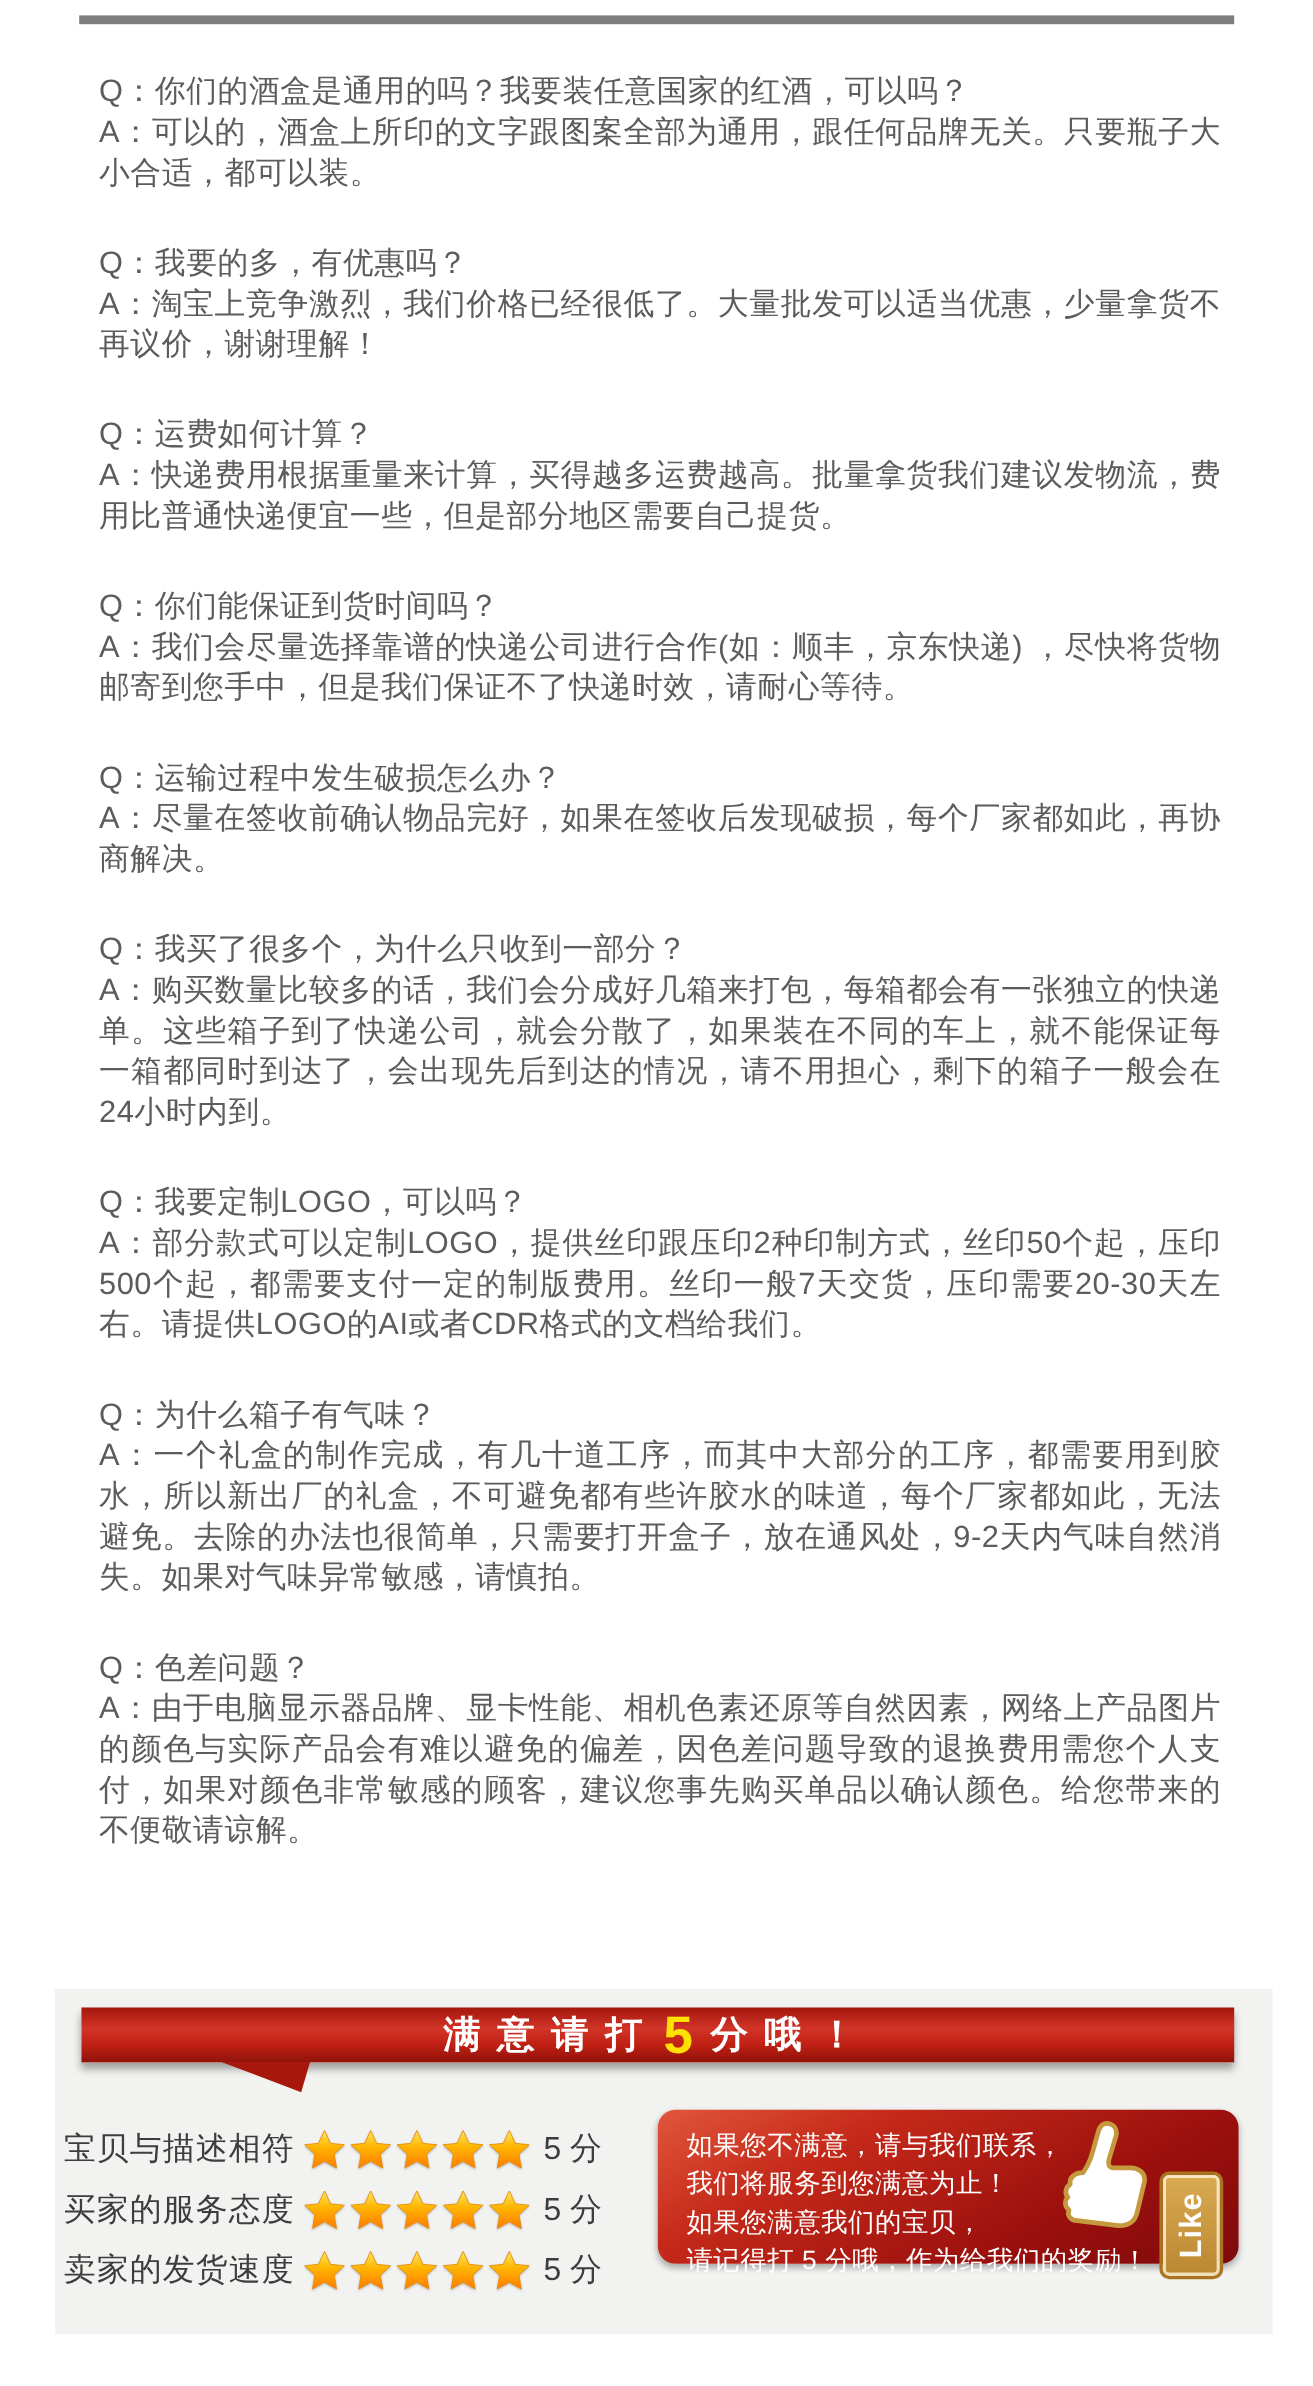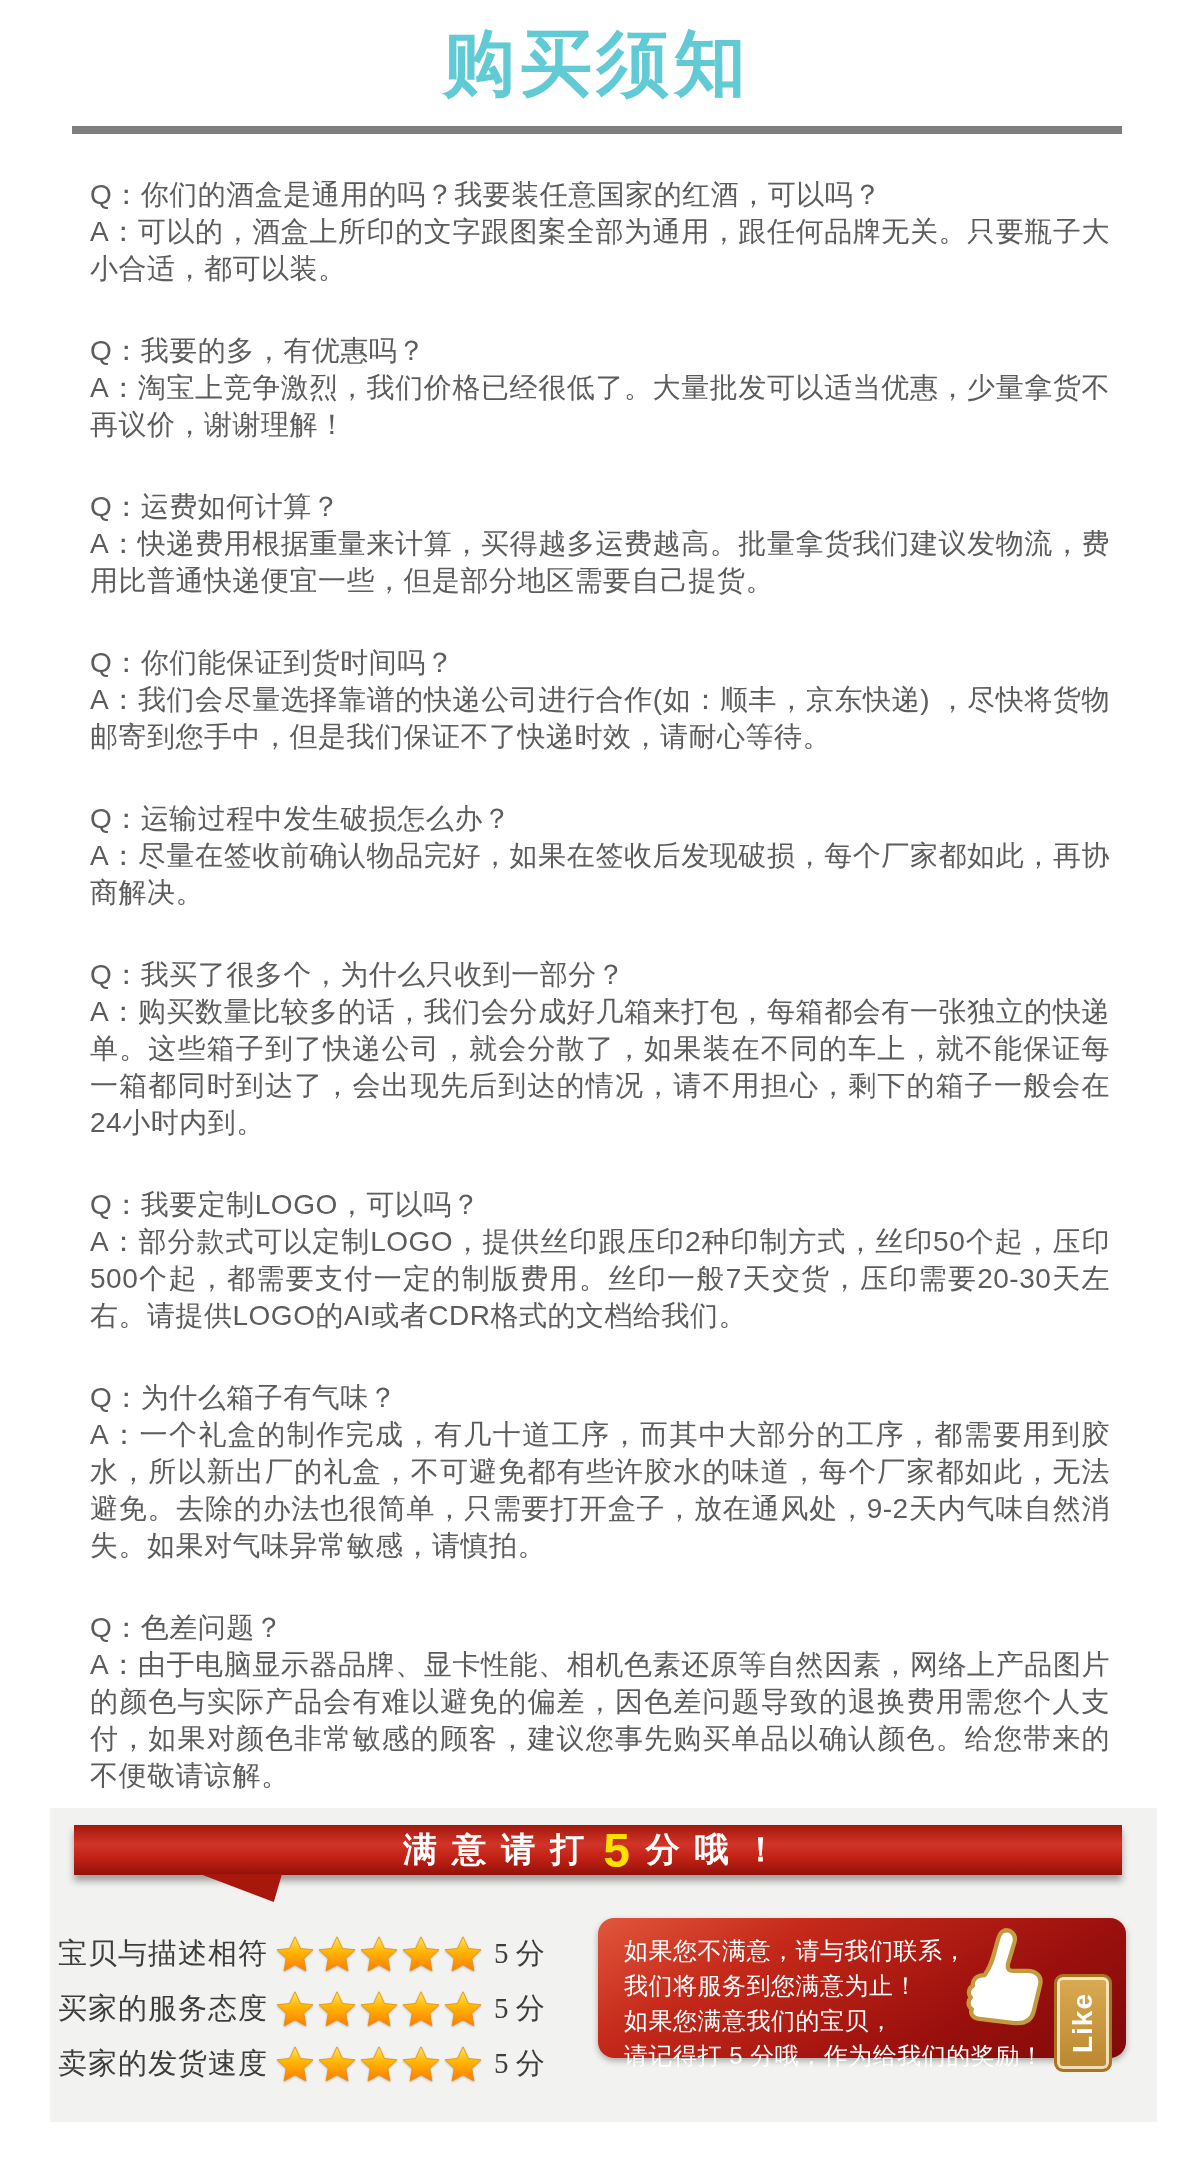--- a/index.html
+++ b/index.html
@@ -41,21 +41,21 @@
     position:absolute;left:150px;top:66px;width:82px;height:28px;background:#a8170b;
     clip-path:polygon(0 0,100% 0,90% 100%);
   }
 
   
   .ratings{position:absolute;left:8px;top:126px;}
   .rating-row{display:flex;align-items:center;height:40px;margin-bottom:15px;}
   .rating-label{font-size:29px;color:#3d3d3d;width:218px;letter-spacing:1px;}
   .stars{display:flex;gap:4px;margin-right:12px;}
   .star{width:38px;height:36px;filter:drop-shadow(0 1px 1px rgba(0,0,0,0.25));}
-  .rating-score{font-size:29px;color:#3d3d3d;font-family:Liberation Serif, serif;}
+  .rating-score{font-size:29px;color:#3d3d3d;}
 
   
   .service-box{
     position:absolute;left:548px;top:110px;width:528px;height:140px;border-radius:16px;
     background:linear-gradient(150deg,#e2563c 0%,#c52a1a 28%,#9c100d 68%,#7e0a0a 100%);
     box-shadow:0 3px 6px rgba(0,0,0,0.3);
   }
   .service-lines{padding:15px 0 0 26px;}
   .service-line{color:#ffffff;font-size:24px;line-height:35px;letter-spacing:0.5px;}
   .thumb-wrap{position:absolute;right:64px;top:8px;width:112px;height:112px;}
@@ -68,21 +68,20 @@
   }
   .like-text{
     transform:rotate(-90deg);color:#ffffff;font-weight:bold;font-size:28px;letter-spacing:1px;
   }
 </style>
 </head>
 <body>
 
 <div class="page">
 
-  <h1 class="title">购买须知</h1>
   <div class="divider"></div>
 
   <main class="faq">
       <div class="faq-block">
         <p class="faq-q">Q：你们的酒盒是通用的吗？我要装任意国家的红酒，可以吗？</p>
         <p class="faq-a">A：可以的，酒盒上所印的文字跟图案全部为通用，跟任何品牌无关。只要瓶子大小合适，都可以装。</p>
       </div>
       <div class="faq-block">
         <p class="faq-q">Q：我要的多，有优惠吗？</p>
         <p class="faq-a">A：淘宝上竞争激烈，我们价格已经很低了。大量批发可以适当优惠，少量拿货不再议价，谢谢理解！</p>

